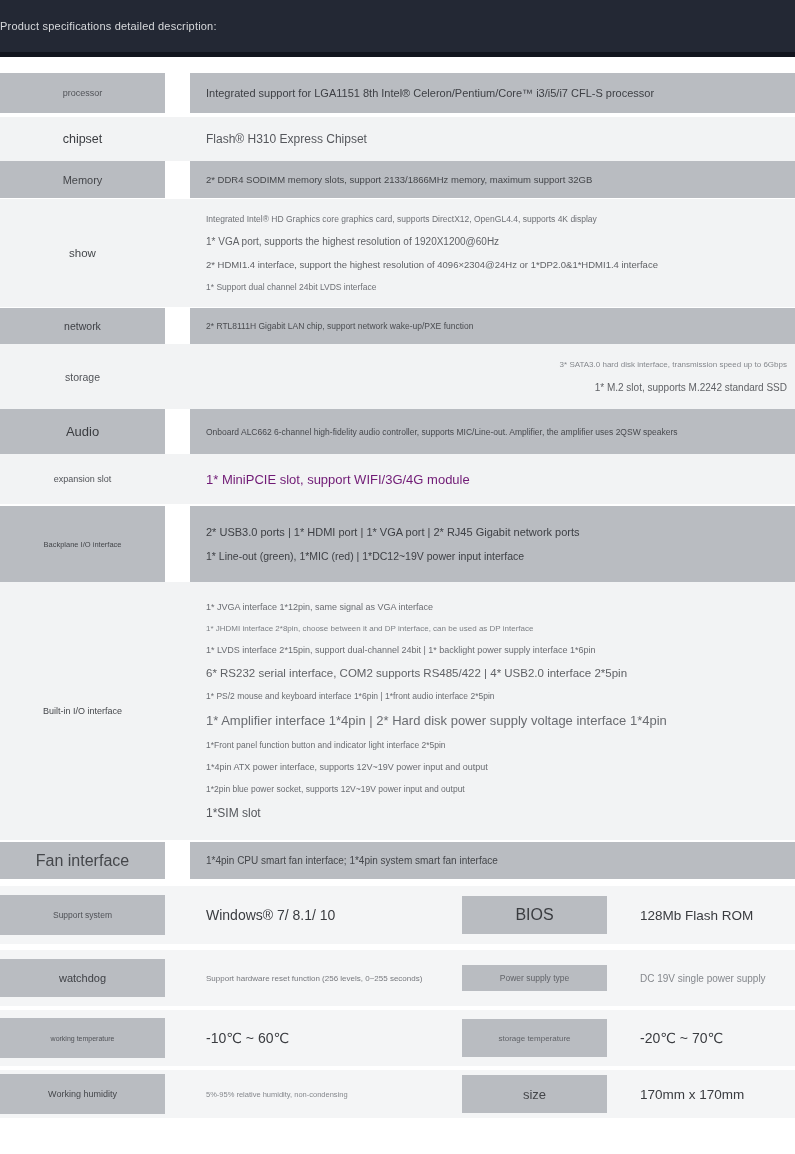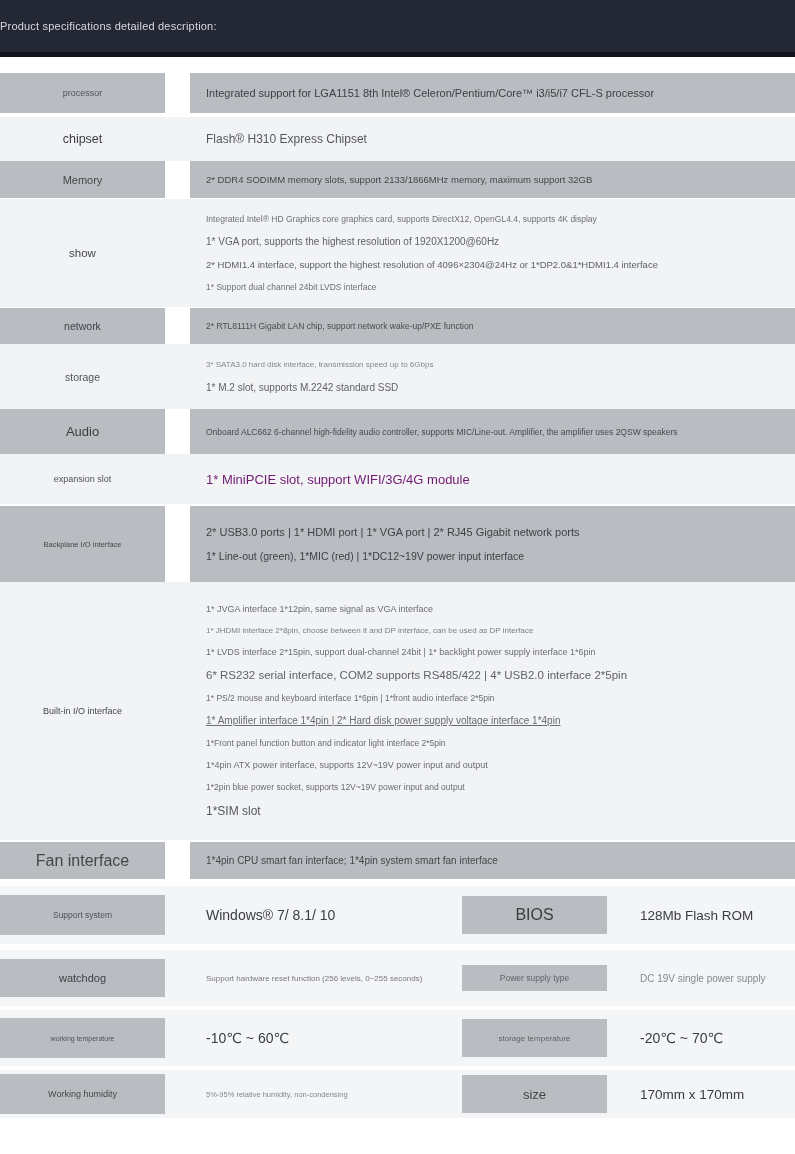--- a/index.html
+++ b/index.html
@@ -85,21 +85,21 @@
 
   <div class="row gray" style="height:36px;">
     <div class="lab" style="font-size:10.5px;color:#3f4146;">network</div>
     <div class="con">
       <span style="font-size:8.5px;color:#4a4c50;">2* RTL8111H Gigabit LAN chip, support network wake-up/PXE function</span>
     </div>
   </div>
 
   <div class="row light" style="height:65px;">
     <div class="lab" style="font-size:10.5px;color:#515358;">storage</div>
-    <div class="con" style="gap:13px;">
+    <div class="con" style="gap:13px;text-align:right;">
       <span style="font-size:8px;color:#85888d;">3* SATA3.0 hard disk interface, transmission speed up to 6Gbps</span>
       <span style="font-size:10px;color:#606266;">1* M.2 slot, supports M.2242 standard SSD</span>
     </div>
   </div>
 
   <div class="row gray" style="height:45px;">
     <div class="lab" style="font-size:13px;color:#3a3c40;">Audio</div>
     <div class="con">
       <span style="font-size:8.5px;color:#47494e;">Onboard ALC662 6-channel high-fidelity audio controller, supports MIC/Line-out. Amplifier, the amplifier uses 2QSW speakers</span>
     </div>
@@ -121,21 +121,21 @@
   </div>
 
   <div class="row light" style="height:258px;margin-bottom:2px;">
     <div class="lab" style="font-size:9px;color:#45474b;">Built-in I/O interface</div>
     <div class="con" style="gap:12px;">
       <span style="font-size:9px;color:#6a6c71;">1* JVGA interface 1*12pin, same signal as VGA interface</span>
       <span style="font-size:8px;color:#7d8085;">1* JHDMI interface 2*8pin, choose between it and DP interface, can be used as DP interface</span>
       <span style="font-size:9px;color:#6a6c71;">1* LVDS interface 2*15pin, support dual-channel 24bit | 1* backlight power supply interface 1*6pin</span>
       <span style="font-size:11.5px;color:#606266;">6* RS232 serial interface, COM2 supports RS485/422 | 4* USB2.0 interface 2*5pin</span>
       <span style="font-size:8.5px;color:#6a6c71;">1* PS/2 mouse and keyboard interface 1*6pin | 1*front audio interface 2*5pin</span>
-      <span style="font-size:10px;color:#6a6c71;text-decoration:underline;">1* Amplifier interface 1*4pin | 2* Hard disk power supply voltage interface 1*4pin</span>
+      <span style="font-size:13px;color:#6a6c71;">1* Amplifier interface 1*4pin | 2* Hard disk power supply voltage interface 1*4pin</span>
       <span style="font-size:8.5px;color:#6a6c71;">1*Front panel function button and indicator light interface 2*5pin</span>
       <span style="font-size:9px;color:#6a6c71;">1*4pin ATX power interface, supports 12V~19V power input and output</span>
       <span style="font-size:8.5px;color:#6a6c71;">1*2pin blue power socket, supports 12V~19V power input and output</span>
       <span style="font-size:12px;color:#55575c;">1*SIM slot</span>
     </div>
   </div>
 
   <div class="row gray" style="height:37px;margin-bottom:7px;">
     <div class="lab" style="font-size:16px;color:#45474b;">Fan interface</div>
     <div class="con">

